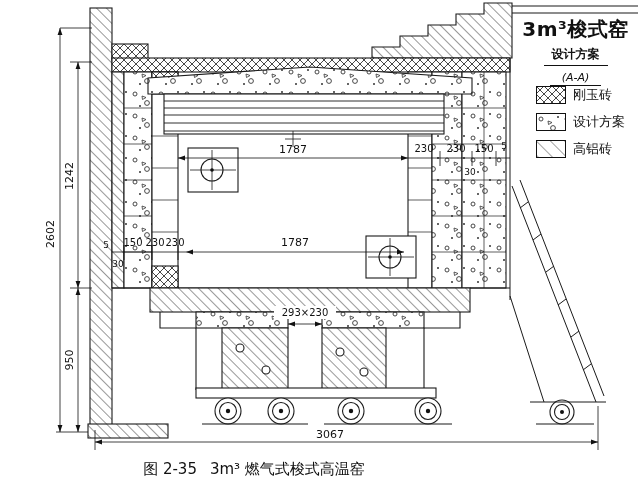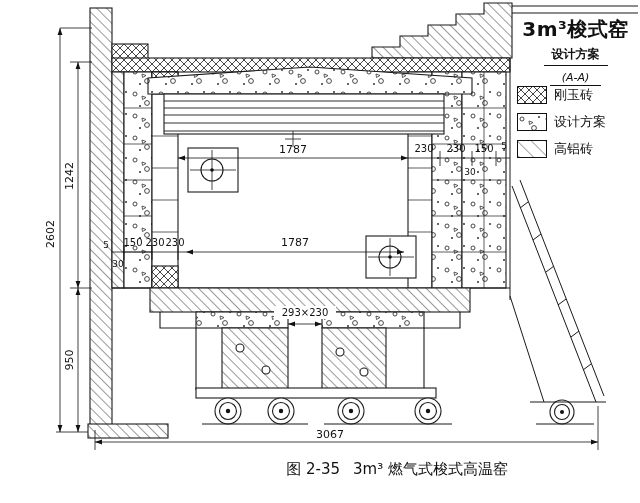--- a/index.html
+++ b/index.html
@@ -9,25 +9,25 @@
   .drawing { position:absolute; left:0; top:0; }
 
   .scheme-box { position:absolute; left:513px; top:16px; width:125px; text-align:center; }
   .scheme-line1 { font-size:20px; font-weight:700; letter-spacing:0.5px; }
   .scheme-line2 { font-size:12px; font-weight:700; display:inline-block;
     border-bottom:1.5px solid #111; padding:1px 8px 2px; }
   .scheme-line3 { font-size:11px; font-style:italic; display:inline-block;
     border-bottom:1.5px solid #111; padding:0 12px 1px; margin-top:1px; }
 
   .legend { position:absolute; left:517px; top:86px; width:121px; }
-  .legend-row { display:flex; align-items:center; gap:7px; margin-bottom:9px; }
+  .legend-row { display:flex; align-items:center; gap:7px; margin-bottom:9px;margin-left:19px; }
   .legend-swatch { flex:0 0 auto; display:block; }
   .legend-label { font-size:13px; line-height:1.15; white-space:pre-line; }
 
-  .caption { position:absolute; left:0; top:460px; width:508px; text-align:right;
+  .caption { position:absolute; left:0; top:460px; width:508px; text-align:center;
     font-size:15px; }
   .caption .sp { display:inline-block; width:13px; }
 </style>
 </head>
 <body>
 
 <div class="page">
 
   <svg class="drawing" width="640" height="503" viewBox="0 0 640 503">
     <defs>

